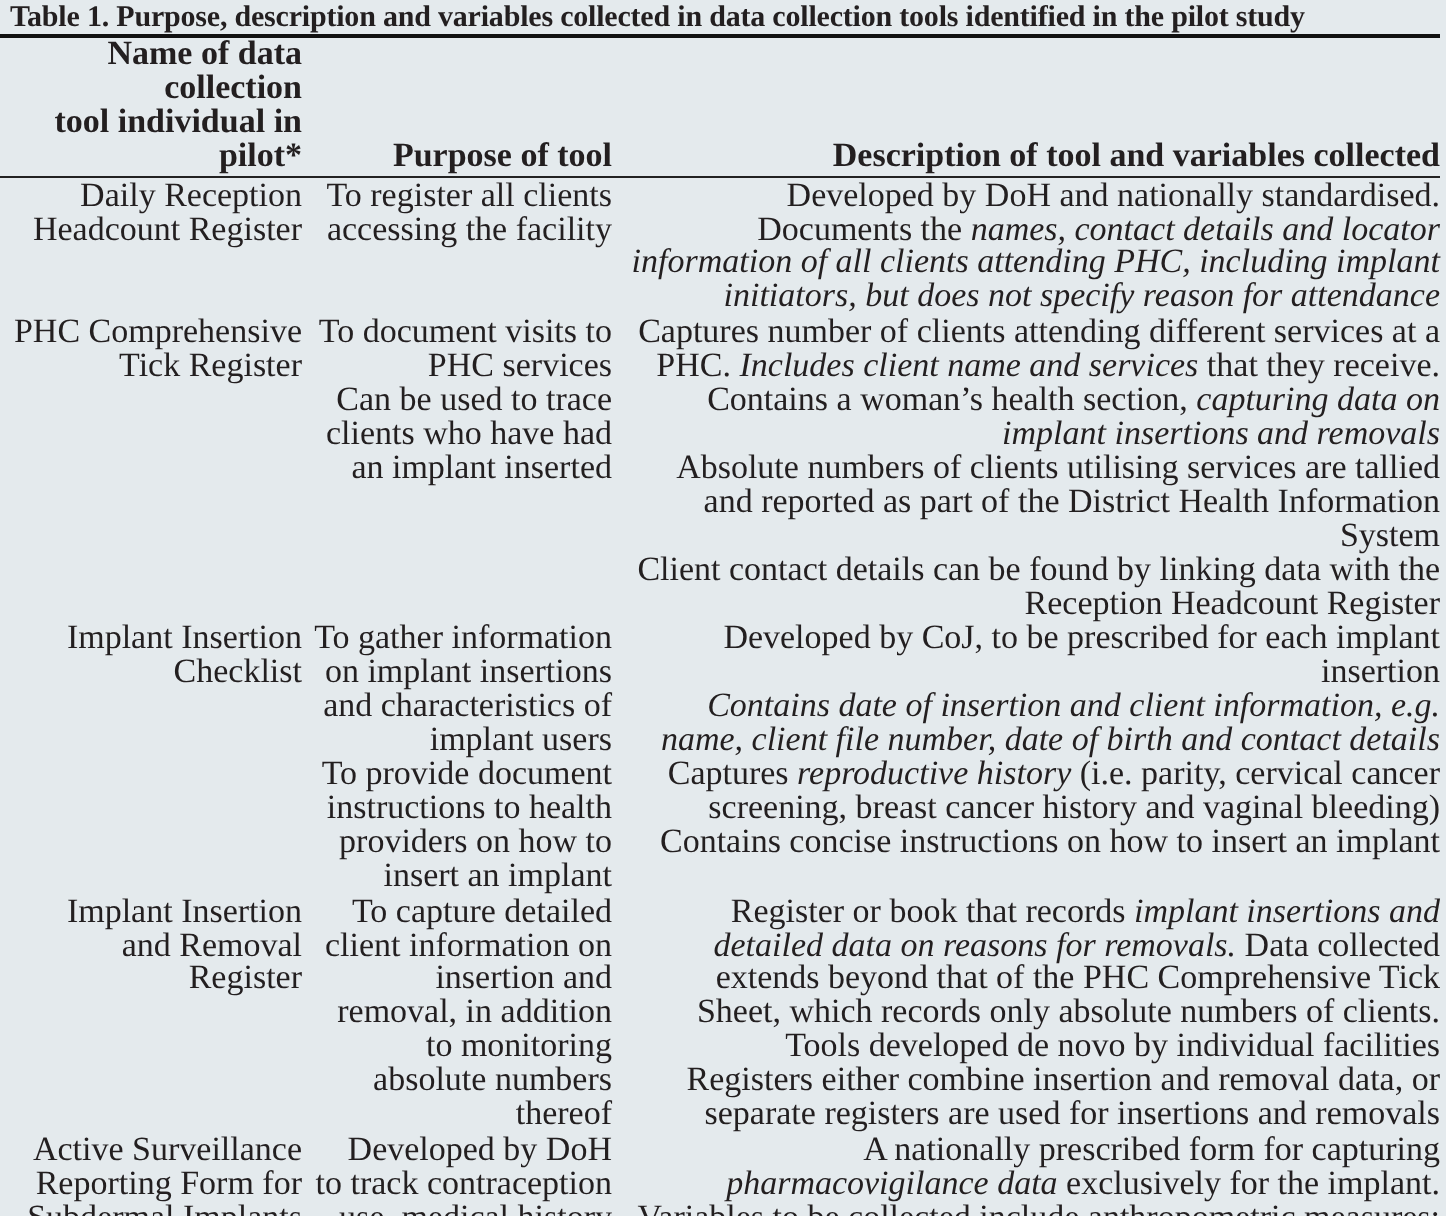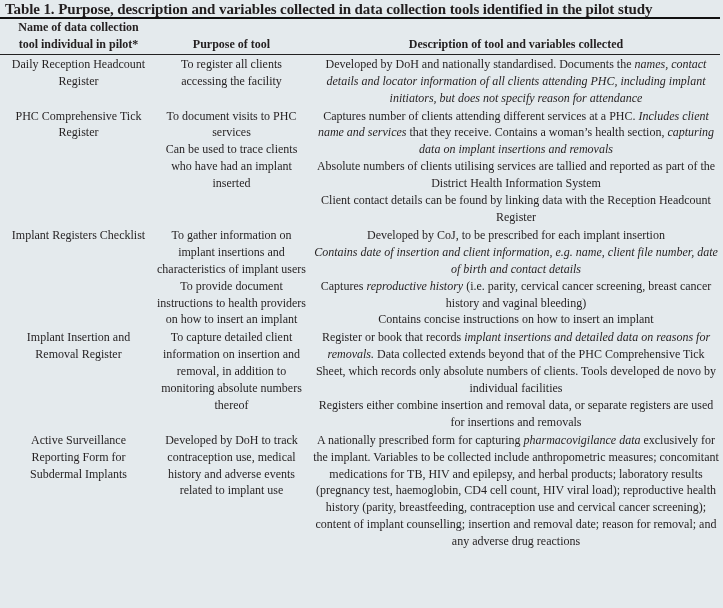--- a/index.html
+++ b/index.html
@@ -37,24 +37,24 @@
     }
     table {
       border-collapse: collapse;
       width: 720px;
       table-layout: fixed;
     }
     col.c1 { width: 151px; }
     col.c2 { width: 155px; }
     col.c3 { width: 414px; }
     th, td {
-      text-align: center;
+      text-align: right;
       vertical-align: top;
       padding: 0;
-      font-size: 12px;
+      font-size: 17px;
       line-height: 16.9px;
     }
     th {
       font-weight: bold;
       vertical-align: bottom;
     }
     th.h1, td.d1 { padding-left: 6px; }
     th.h2, td.d2 { padding-left: 6px; margin-left: 20px; }
     th.h3, td.d3 { padding-left: 6px; }
     thead tr th { padding-bottom: 1px; }
@@ -111,21 +111,21 @@
             <span class="line">To document visits to PHC services</span>
             <span class="line">Can be used to trace clients who have had an implant inserted</span>
           </td>
           <td class="d3">
             <span class="line"><span>Captures number of clients attending different services at a PHC. </span><span class="it">Includes client name and services</span><span> that they receive. Contains a woman’s health section, </span><span class="it">capturing data on implant insertions and removals</span></span>
             <span class="line"><span>Absolute numbers of clients utilising services are tallied and reported as part of the District Health Information System</span></span>
             <span class="line"><span>Client contact details can be found by linking data with the Reception Headcount Register</span></span>
           </td>
         </tr>
         <tr>
-          <td class="d1">Implant Registers Checklist</td>
+          <td class="d1">Implant Insertion Checklist</td>
           <td class="d2">
             <span class="line">To gather information on implant insertions and characteristics of implant users</span>
             <span class="line">To provide document instructions to health providers on how to insert an implant</span>
           </td>
           <td class="d3">
             <span class="line"><span>Developed by CoJ, to be prescribed for each implant insertion</span></span>
             <span class="line"><span class="it">Contains date of insertion and client information, e.g. name, client file number, date of birth and contact details</span></span>
             <span class="line"><span>Captures </span><span class="it">reproductive history</span><span> (i.e. parity, cervical cancer screening, breast cancer history and vaginal bleeding)</span></span>
             <span class="line"><span>Contains concise instructions on how to insert an implant</span></span>
           </td>

